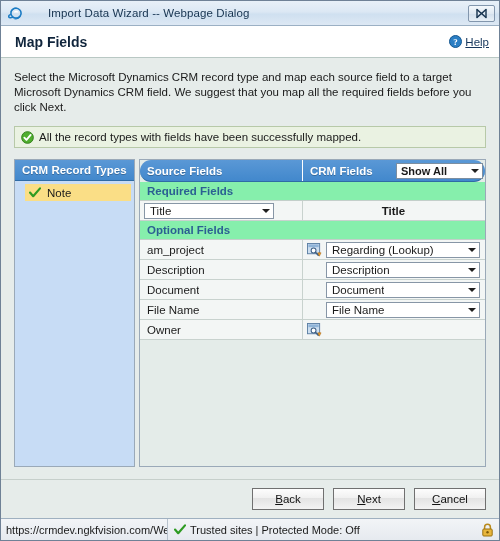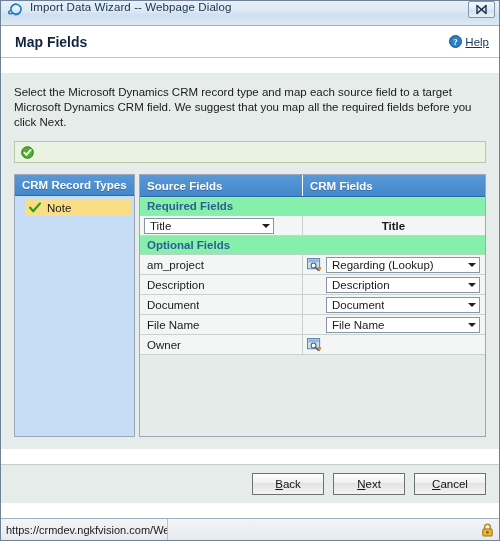--- a/index.html
+++ b/index.html
@@ -23,22 +23,24 @@
     flex-direction: column;
   }
 
   
   #titlebar {
     height: 25px;
     box-sizing: border-box;
     background: linear-gradient(to bottom, #e8f0f8 0%, #dce8f4 45%, #cfe0f0 55%, #dde8f4 100%);
     border-bottom: 1px solid #9bb0c4;
     display: flex;
+    align-items: center;
     padding: 0 4px 0 7px;
     flex: none;
+    gap: 18px;
   }
   #ie-icon { width: 16px; height: 16px; flex: none; margin-right: 6px; }
   #title-text {
     font-size: 11.5px;
     color: #16334f;
     white-space: nowrap;
     letter-spacing: .1px;
   }
   #close-btn {
     margin-left: auto;
@@ -52,21 +54,20 @@
   }
   #close-btn svg { display:block; }
 
   
   #page {
     flex: 1;
     background: #ffffff;
     display: flex;
     flex-direction: column;
     min-height: 0;
-    gap: 15px;
   }
 
   
   #header {
     height: 31px;
     flex: none;
     background: #ffffff;
     border-bottom: 1px solid #b9c8c4;
     display: flex;
     align-items: center;
@@ -190,20 +191,21 @@
     overflow: hidden;
     min-width: 0;
   }
   #right-header {
     height: 21px;
     flex: none;
     display: flex;
     background: linear-gradient(to bottom,#5a98d6 0%, #4288cc 100%);
     border-bottom: 1px solid #2f6ba5;
     align-items: center;
+    border-radius: 11px;
   }
   .rh-cell {
     color: #ffffff;
     font-size: 11.5px;
     font-weight: bold;
     text-shadow: 0 1px 0 rgba(0,0,0,.25);
     display: flex;
     align-items: center;
     height: 100%;
     padding: 0 7px;
@@ -418,20 +420,21 @@
 
     <div id="content">
 
       <div id="intro">Select the Microsoft Dynamics CRM record type and map each source field to a target Microsoft Dynamics CRM field. We suggest that you map all the required fields before you click Next.</div>
 
       <div id="success-bar">
         <svg width="13" height="13" viewBox="0 0 14 14">
           <circle cx="7" cy="7" r="6.3" fill="#4fae2e" stroke="#2f7d17" stroke-width="1"></circle>
           <path d="M3.6 7.2 L5.9 9.6 L10.4 4.2" stroke="#ffffff" stroke-width="2" fill="none" stroke-linecap="round" stroke-linejoin="round"></path>
         </svg>
+        <span id="success-text">All the record types with fields have been successfully mapped.</span>
       </div>
 
       <div id="panes">
 
         <div id="left-pane">
           <div class="col-header">CRM Record Types</div>
           <div id="record-list">
             <div id="record-item">
               <svg width="12" height="11" viewBox="0 0 12 11">
                 <path d="M1 5.6 L4.2 9.2 L11 1.4" stroke="#2e9b22" stroke-width="2.2" fill="none" stroke-linecap="round" stroke-linejoin="round"></path>
@@ -440,20 +443,24 @@
             </div>
           </div>
         </div>
 
         <div id="right-pane">
 
           <div id="right-header">
             <div class="rh-cell" id="rh-source">Source Fields</div>
             <div id="rh-crm">
               <span class="rh-cell" style="padding:0">CRM Fields</span>
+              <div id="crm-filter-select">
+                <span id="crm-filter-value">Show All</span>
+                <span class="caret"></span>
+              </div>
             </div>
           </div>
 
           <div id="grid">
 
             <div class="section-row">Required Fields</div>
 
             <div class="field-row">
               <div class="cell-source">
                 <div class="combo combo-src">
@@ -547,20 +554,26 @@
     </div>
 
     <div id="button-bar">
       <div class="dlg-btn"><u>B</u>ack</div>
       <div class="dlg-btn"><u>N</u>ext</div>
       <div class="dlg-btn"><u>C</u>ancel</div>
     </div>
 
     <div id="statusbar">
       <div id="status-url">https://crmdev.ngkfvision.com/Web</div>
+      <div id="status-zone">
+        <svg width="12" height="11" viewBox="0 0 12 11">
+          <path d="M1 5.6 L4.2 9.2 L11 1.4" stroke="#2e9b22" stroke-width="2.2" fill="none" stroke-linecap="round" stroke-linejoin="round"></path>
+        </svg>
+        <span>Trusted sites | Protected Mode: Off</span>
+      </div>
       <div id="status-lock">
         <svg width="13" height="14" viewBox="0 0 13 14">
           <path d="M3.6 6 V4.2 a2.9 2.9 0 0 1 5.8 0 V6" fill="none" stroke="#b8891b" stroke-width="1.5"></path>
           <rect x="1.8" y="6" width="9.4" height="7" rx="1" fill="#e8b63c" stroke="#9c720f" stroke-width="1"></rect>
           <circle cx="6.5" cy="9.3" r="1.2" fill="#7d5a08"></circle>
         </svg>
       </div>
     </div>
 
   </div>

